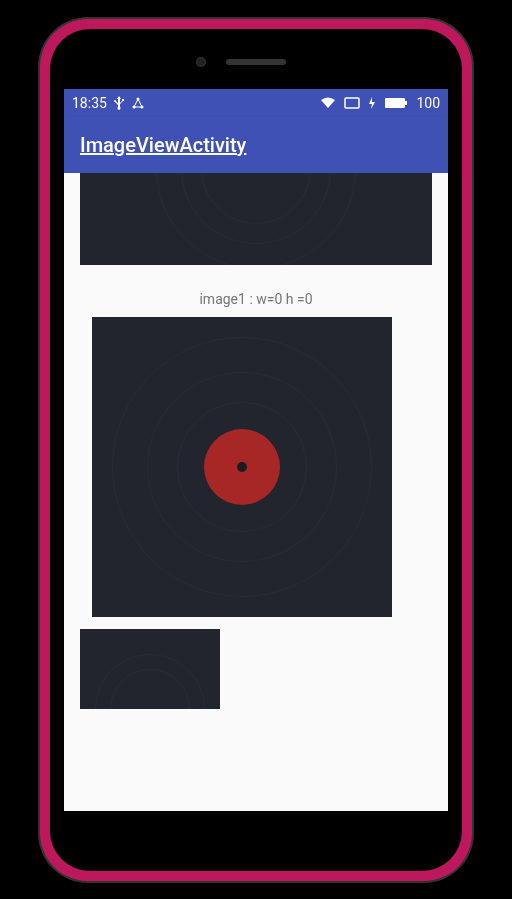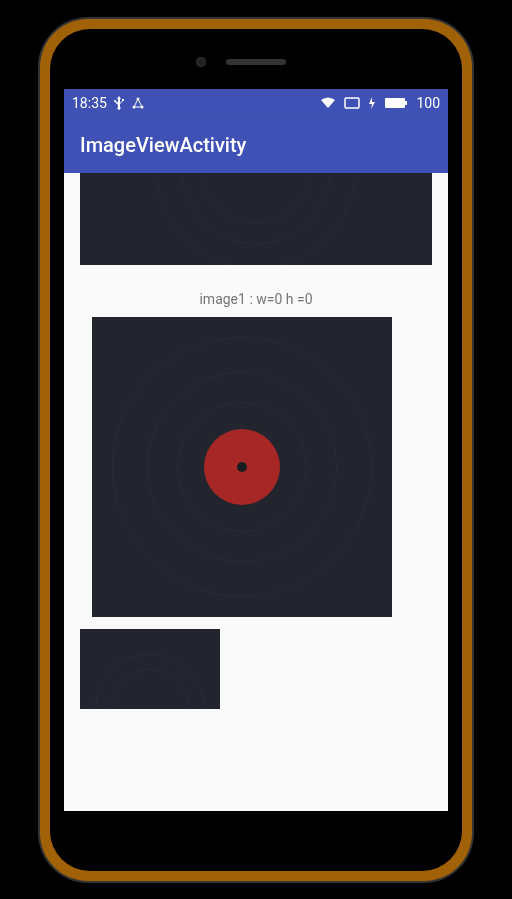--- a/index.html
+++ b/index.html
@@ -9,21 +9,21 @@
       height: 899px;
       display: flex;
       align-items: center;
       justify-content: center;
       font-family: Roboto, -apple-system, sans-serif;
       overflow: hidden;
     }
     .device {
       width: 432px;
       height: 862px;
-      background: #a16207;
+      background: #be185d;
       border-radius: 48px;
       padding: 10px;
       position: relative;
       box-shadow: 0 0 0 2px #333, 0 10px 40px rgba(0,0,0,0.8);
     }
     .device-inner {
       width: 100%;
       height: 100%;
       background: #000;
       border-radius: 40px;
@@ -85,20 +85,21 @@
     .app-bar {
       height: 56px;
       background: #3f51b5;
       display: flex;
       align-items: center;
       padding: 0 16px;
       color: #fff;
       font-size: 20px;
       font-weight: 500;
       box-shadow: 0 2px 4px rgba(0,0,0,0.2);
+      text-decoration: underline;
     }
     .content {
       height: calc(100% - 84px);
       overflow: hidden;
       background: #fafafa;
       text-align: center;
     }
     .image-block {
       margin: 0 0 12px 0;
     }

